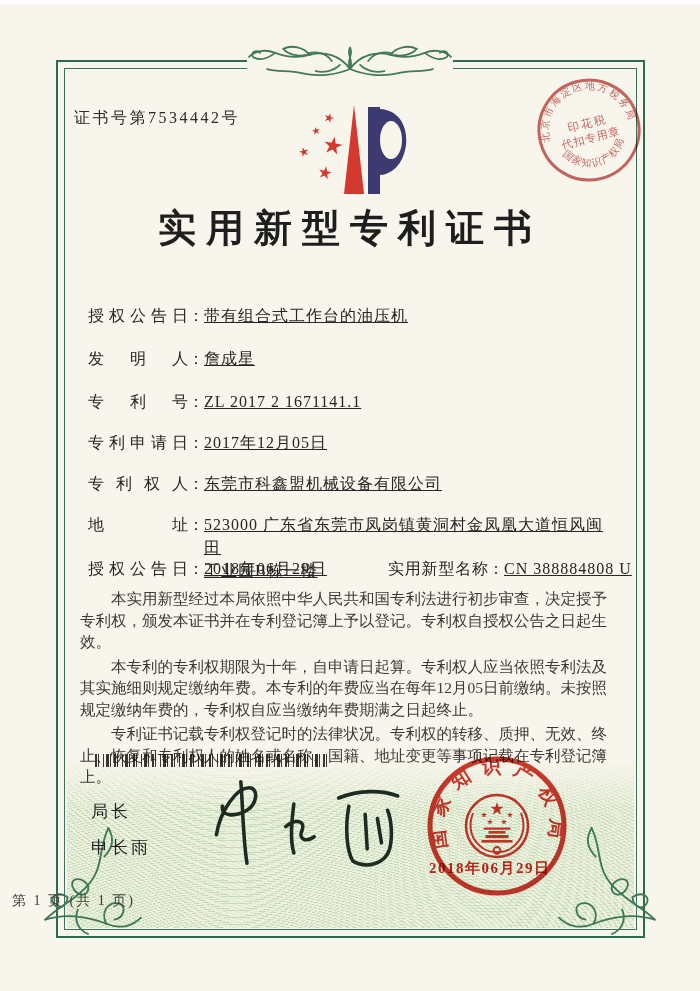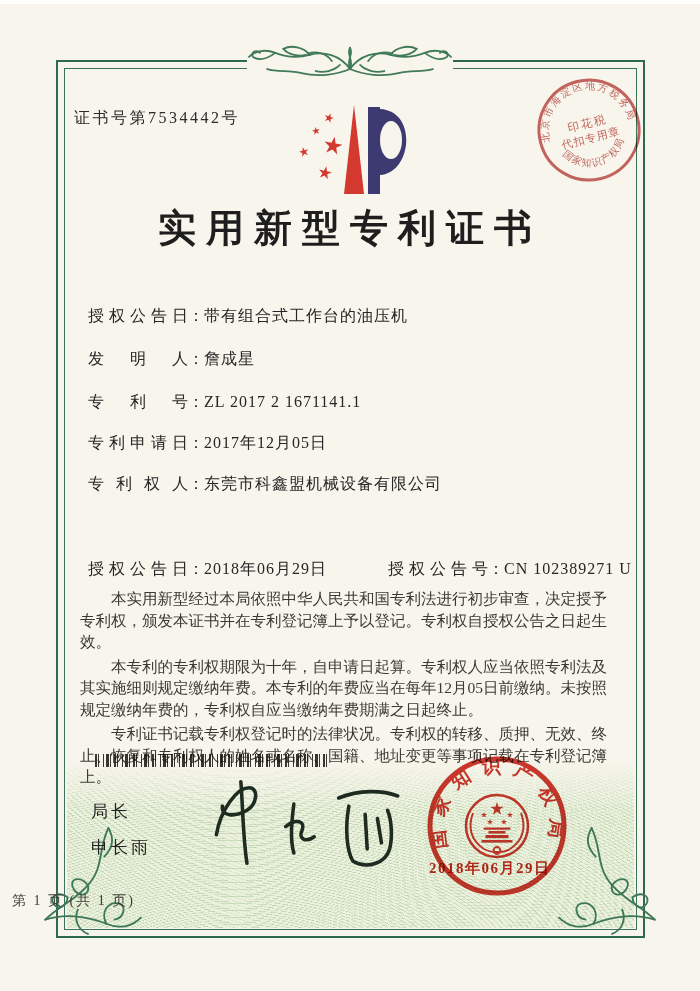--- a/index.html
+++ b/index.html
@@ -34,21 +34,21 @@
   .logo{position:absolute;left:288px;top:99px;width:122px;height:97px;}
   .tax-stamp{position:absolute;left:532px;top:69px;width:114px;height:114px;mix-blend-mode:multiply;}
   .title{
     position:absolute;left:0;top:199px;width:100%;text-align:center;
     font-size:38px;font-weight:700;letter-spacing:10px;padding-left:0;box-sizing:border-box;color:#1e1e1e;
   }
   
   .frow{position:absolute;left:88px;font-size:16px;line-height:23px;color:#262626;white-space:nowrap;}
   .flabel{display:inline-block;width:100px;text-align:justify;text-align-last:justify;vertical-align:top;}
   .fcolon{display:inline-block;width:16px;vertical-align:top;}
-  .fvalue{display:inline-block;vertical-align:top;letter-spacing:1px;}
+  .fvalue{display:inline-block;vertical-align:top;letter-spacing:1px;text-decoration:underline;}
   .fvalue.wrap{white-space:normal;width:412px;}
   .pair2{position:absolute;left:300px;top:0;white-space:nowrap;}
   
   .body-text{
     position:absolute;left:80px;right:93px;top:584px;
     font-size:15.5px;line-height:21.5px;text-align:justify;color:#3b3a32;
   }
   .body-text p{margin:0 0 3px 0;text-indent:31px;}
   
   .barcode{
@@ -163,24 +163,27 @@
   </div>
   <div class="frow" style="top:386px">
     <span class="flabel">专利号</span><span class="fcolon">：</span><span class="fvalue">ZL 2017 2 1671141.1</span>
   </div>
   <div class="frow" style="top:427px">
     <span class="flabel">专利申请日</span><span class="fcolon">：</span><span class="fvalue">2017年12月05日</span>
   </div>
   <div class="frow" style="top:468px">
     <span class="flabel">专利权人</span><span class="fcolon">：</span><span class="fvalue">东莞市科鑫盟机械设备有限公司</span>
   </div>
+  <div class="frow" style="top:509px">
+    <span class="flabel">地址</span><span class="fcolon">：</span><span class="fvalue wrap"><span>523000 广东省东莞市凤岗镇黄洞村金凤凰大道恒风闽田</span><br><span>工业园B栋一楼</span></span>
+  </div>
   <div class="frow" style="top:553px">
     <span class="flabel">授权公告日</span><span class="fcolon">：</span><span class="fvalue">2018年06月29日</span>
     <span class="pair2">
-      <span class="flabel">授权公告号</span><span class="fcolon">：</span><span class="fvalue">CN 102389271 U</span>
+      <span class="flabel">实用新型名称</span><span class="fcolon">：</span><span class="fvalue">CN 388884808 U</span>
     </span>
   </div>
 
   <div class="body-text">
     <p>本实用新型经过本局依照中华人民共和国专利法进行初步审查，决定授予专利权，颁发本证书并在专利登记簿上予以登记。专利权自授权公告之日起生效。</p>
     <p>本专利的专利权期限为十年，自申请日起算。专利权人应当依照专利法及其实施细则规定缴纳年费。本专利的年费应当在每年12月05日前缴纳。未按照规定缴纳年费的，专利权自应当缴纳年费期满之日起终止。</p>
     <p>专利证书记载专利权登记时的法律状况。专利权的转移、质押、无效、终止、恢复和专利权人的姓名或名称、国籍、地址变更等事项记载在专利登记簿上。</p>
   </div>
 
   <div class="barcode"></div>

